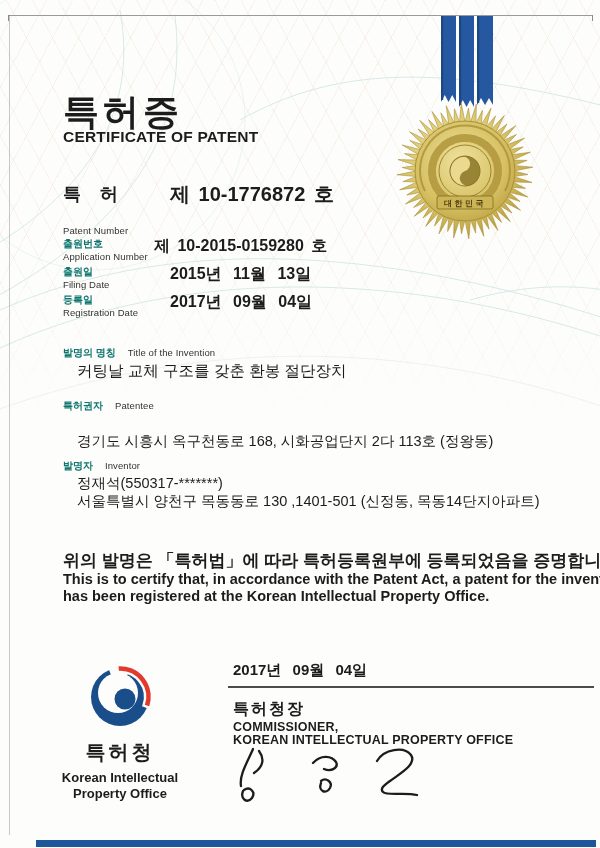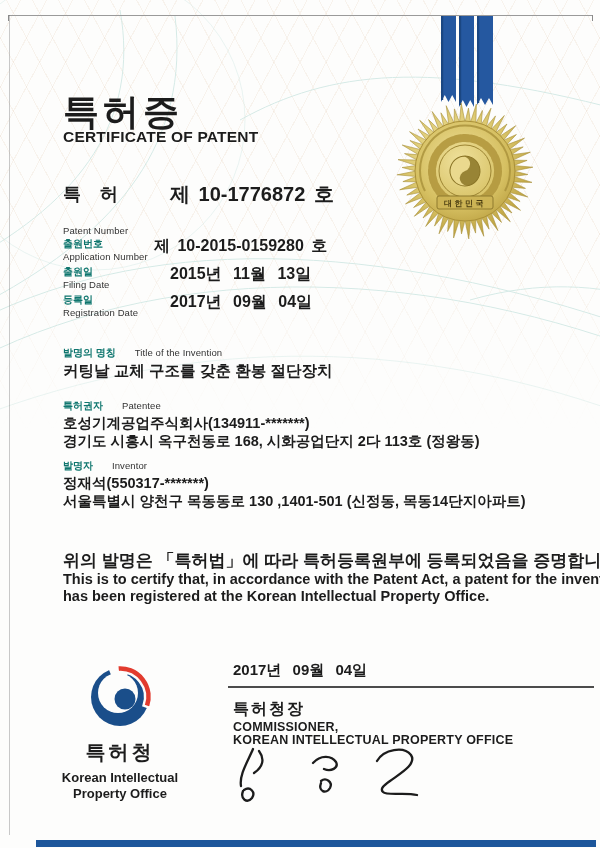--- a/index.html
+++ b/index.html
@@ -19,22 +19,22 @@
             mask-image:linear-gradient(180deg,#000 55%,transparent);}
   .h1{left:63px;top:88px;font-size:36px;font-weight:bold;letter-spacing:4px;}
   .h2{left:63px;top:128px;font-size:15.5px;font-weight:bold;letter-spacing:.2px;}
   .lbl{font-size:10px;font-weight:bold;color:#0f766e;}
   .sub{font-size:9.5px;color:#333;letter-spacing:.1px;}
   .val{font-size:16px;font-weight:bold;white-space:nowrap;}
   .date-sp{word-spacing:7px;}
   .num-sp{word-spacing:3px;}
   .big-lbl{font-size:18px;font-weight:bold;letter-spacing:7px;}
   .big-val{font-size:20px;font-weight:bold;}
-  .sec-row{display:flex;align-items:baseline;gap:19px;}
-  .body-line{font-size:14.5px;font-weight:bold;white-space:nowrap;}
+  .sec-row{display:flex;align-items:baseline;gap:12px;}
+  .body-line{font-size:14.5px;font-weight:normal;white-space:nowrap;margin-left:14px;}
   .stmt-ko{left:63px;top:549px;font-size:17px;font-weight:bold;white-space:nowrap;}
   .stmt-en{font-size:14.5px;font-weight:bold;white-space:nowrap;}
   .issue-date{left:233px;top:661px;font-size:15px;font-weight:600;}
   .rule-mid{left:228px;top:686px;width:366px;height:2px;background:#4c4c4c;}
   .kipo-head{left:233px;top:668px;font-size:16px;font-weight:bold;letter-spacing:2px;margin-top:31px;}
   .comm{font-size:12.5px;font-weight:bold;letter-spacing:.2px;}
   .office-ko{left:60px;top:739px;width:120px;text-align:center;font-size:20px;font-weight:bold;letter-spacing:3px;}
   .office-en{left:30px;top:770px;width:180px;text-align:center;font-size:13px;font-weight:bold;line-height:16px;}
   .footer-bar{left:36px;top:840px;width:560px;height:7px;background:#1d569b;}
   svg{display:block;}
@@ -132,21 +132,20 @@
   <div class="abs sec-row" style="left:63px;top:346px">
     <span class="lbl">발명의 명칭</span>
     <span class="sub">Title of the Invention</span>
   </div>
   <div class="abs body-line" style="left:63px;top:361px;font-size:15.5px">커팅날 교체 구조를 갖춘 환봉 절단장치</div>
 
   <div class="abs sec-row" style="left:63px;top:399px">
     <span class="lbl">특허권자</span>
     <span class="sub">Patentee</span>
   </div>
-  <div class="abs body-line" style="left:63px;top:414px">호성기계공업주식회사(134911-*******)</div>
   <div class="abs body-line" style="left:63px;top:432px">경기도 시흥시 옥구천동로 168, 시화공업단지 2다 113호 (정왕동)</div>
 
   <div class="abs sec-row" style="left:63px;top:459px">
     <span class="lbl">발명자</span>
     <span class="sub">Inventor</span>
   </div>
   <div class="abs body-line" style="left:63px;top:474px">정재석(550317-*******)</div>
   <div class="abs body-line" style="left:63px;top:492px">서울특별시 양천구 목동동로 130 ,1401-501 (신정동, 목동14단지아파트)</div>
 
   <div class="abs stmt-ko">위의 발명은 「특허법」에 따라 특허등록원부에 등록되었음을 증명합니다.</div>

